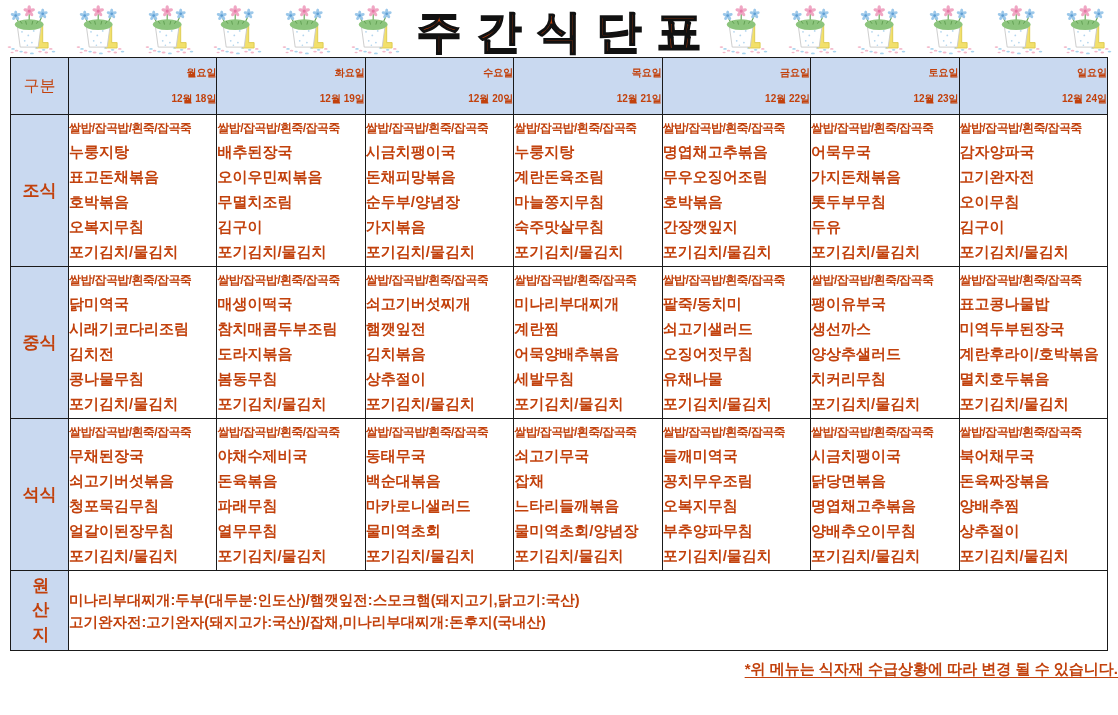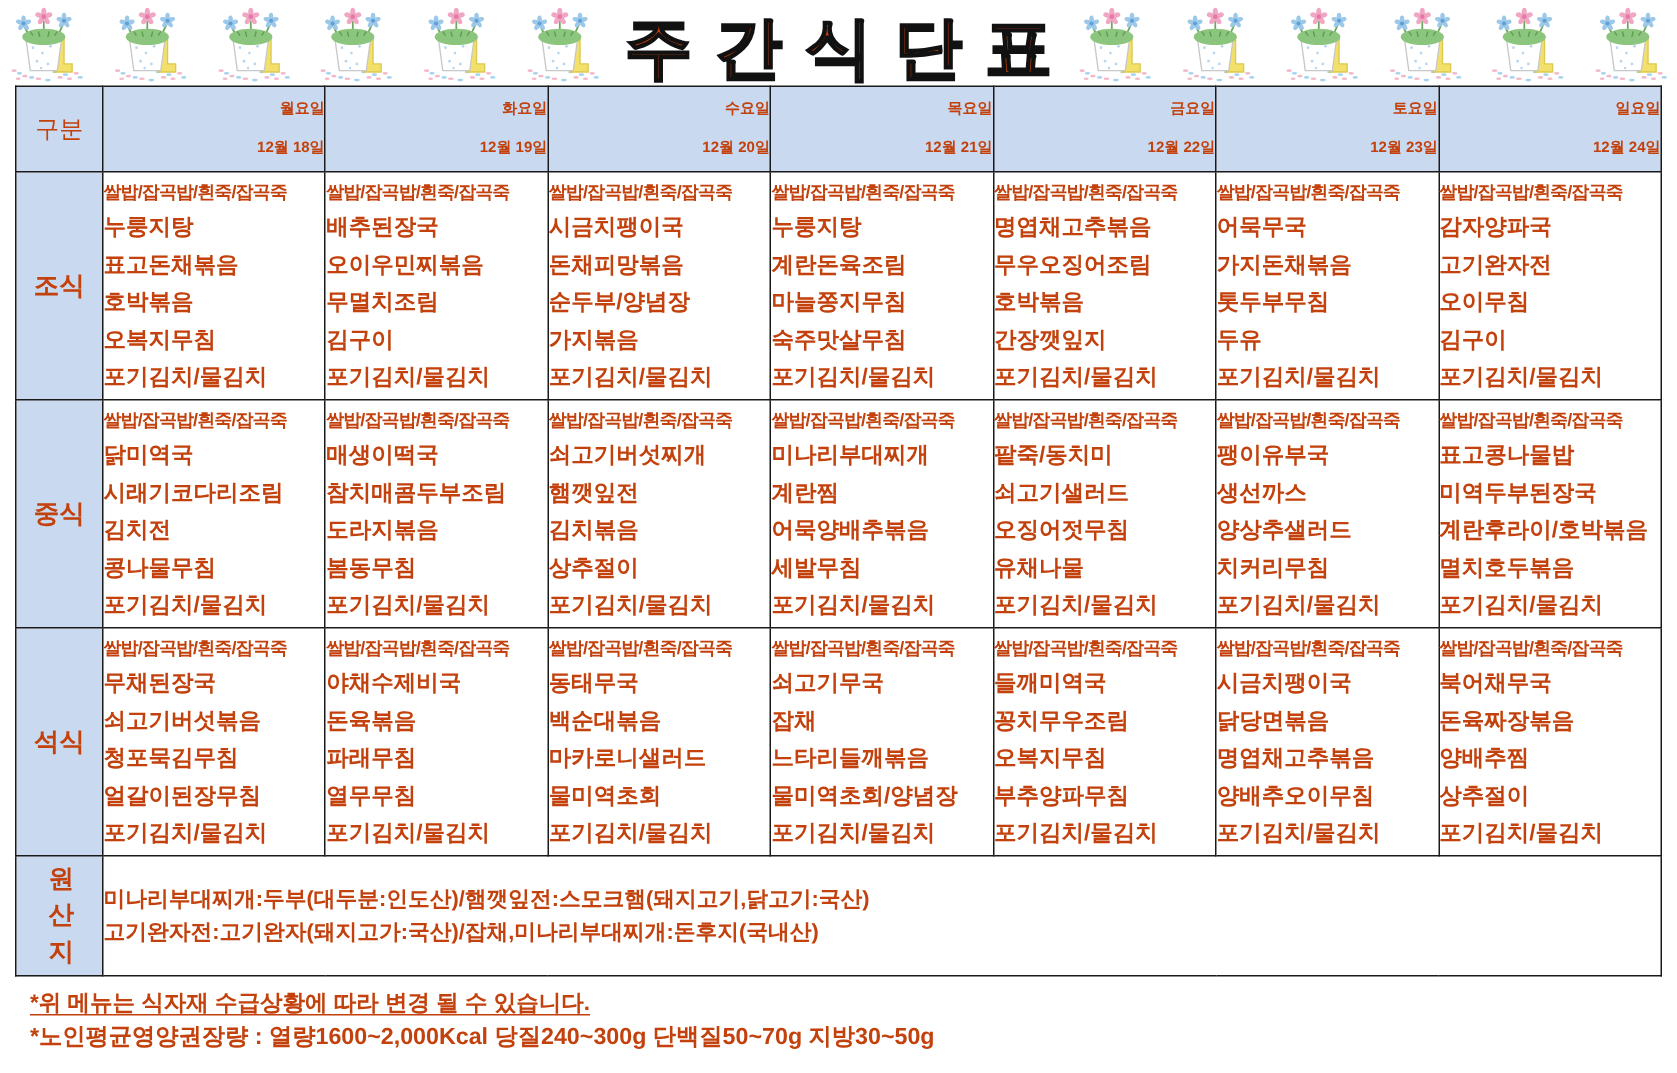--- a/index.html
+++ b/index.html
@@ -40,21 +40,21 @@
   }
   .mi{font-size:15px;font-weight:bold;line-height:25px;white-space:nowrap;}
   .origin-row{height:80px;}
   .vert{
     display:inline-block;width:1.15em;word-break:break-all;
     font-size:17px;font-weight:bold;line-height:1.45;text-align:right;
   }
   .origin-cell{background:#fff;text-align:left;}
   .origin-line{font-size:14.5px;font-weight:bold;line-height:22px;}
   
-  .footer{margin-top:7px;text-align:left;margin-left:20px;}
+  .footer{margin-top:7px;text-align:right;}
   .note1{
     font-size:15px;font-weight:bold;text-decoration:underline;
     text-underline-offset:3px;line-height:22px;
   }
   .note2{font-size:15.5px;font-weight:bold;line-height:24px;}
 </style>
 </head>
 <body>
 
 <div class="page">
@@ -1084,16 +1084,15 @@
         <td class="origin-cell" colspan="7">
           <div class="origin-line">미나리부대찌개:두부(대두분:인도산)/햄깻잎전:스모크햄(돼지고기,닭고기:국산)</div>
           <div class="origin-line">고기완자전:고기완자(돼지고가:국산)/잡채,미나리부대찌개:돈후지(국내산)</div>
         </td>
       </tr>
     </tbody>
   </table>
 
   <div class="footer">
     <div class="note1">*위 메뉴는 식자재 수급상황에 따라 변경 될 수 있습니다.</div>
-    <div class="note2">*노인평균영양권장량 : 열량1600~2,000Kcal 당질240~300g 단백질50~70g 지방30~50g</div>
   </div>
 
 </div>
 
 </body></html>

